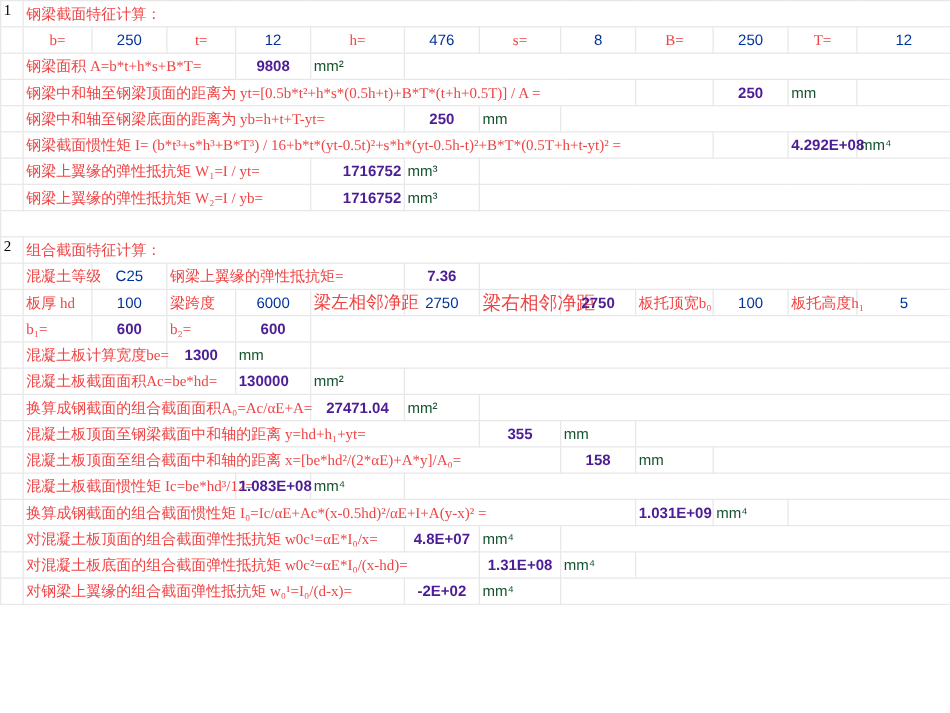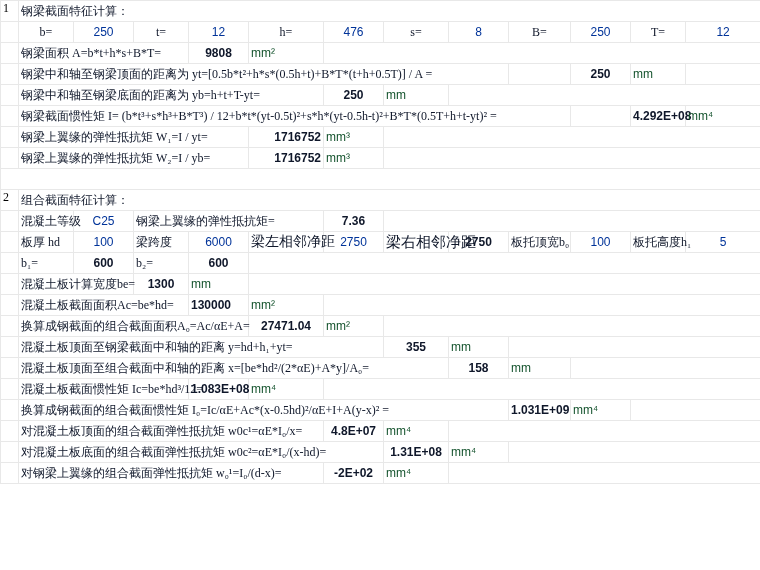--- a/index.html
+++ b/index.html
@@ -18,22 +18,22 @@
     table-layout: fixed;
   }
   td {
     border: 1px solid #e8e8e8;
     height: 21px;
     padding: 0 2px;
     vertical-align: middle;
     white-space: nowrap;
     overflow: visible;
   }
-  .lbl { color: #0f172a; }
-  .val { color: #0f172a; font-weight: bold; text-align: center; font-family: Arial, sans-serif; }
+  .lbl { color: #ef4444; }
+  .val { color: #4c1d95; font-weight: bold; text-align: center; font-family: Arial, sans-serif; }
   .blue { color: #003399; text-align: center; font-family: Arial, sans-serif; }
   .unit { color: #14532d; font-family: Arial, sans-serif; }
   .num { width: 18px; text-align: left; vertical-align: top; }
 </style>
 </head>
 <body>
 
 <table>
 <colgroup>
 <col style="width:18px">
@@ -93,21 +93,21 @@
 <tr>
         <td></td>
         <td colspan="5" class="lbl">钢梁中和轴至钢梁底面的距离为 yb=h+t+T-yt=</td>
 <td class="val">250</td>
 <td class="unit">mm</td>
         <td colspan="5"></td>
       </tr>
 
 <tr>
         <td></td>
-        <td colspan="9" class="lbl">钢梁截面惯性矩 I= (b*t³+s*h³+B*T³) / 12+b*t*(yt-0.5t)²+s*h*(yt-0.5h-t)²+B*T*(0.5T+h+t-yt)² =</td>
+        <td colspan="9" class="lbl">钢梁截面惯性矩 I= (b*t³+s*h³+B*T³) / 16+b*t*(yt-0.5t)²+s*h*(yt-0.5h-t)²+B*T*(0.5T+h+t-yt)² =</td>
 <td></td>
         <td class="val">4.292E+08</td>
 <td class="unit">mm⁴</td>
       </tr>
 
 <tr>
         <td></td>
         <td colspan="4" class="lbl">钢梁上翼缘的弹性抵抗矩 W₁=I / yt=</td>
 <td class="val" style="text-align:right">1716752</td>
 <td class="unit">mm³</td>

